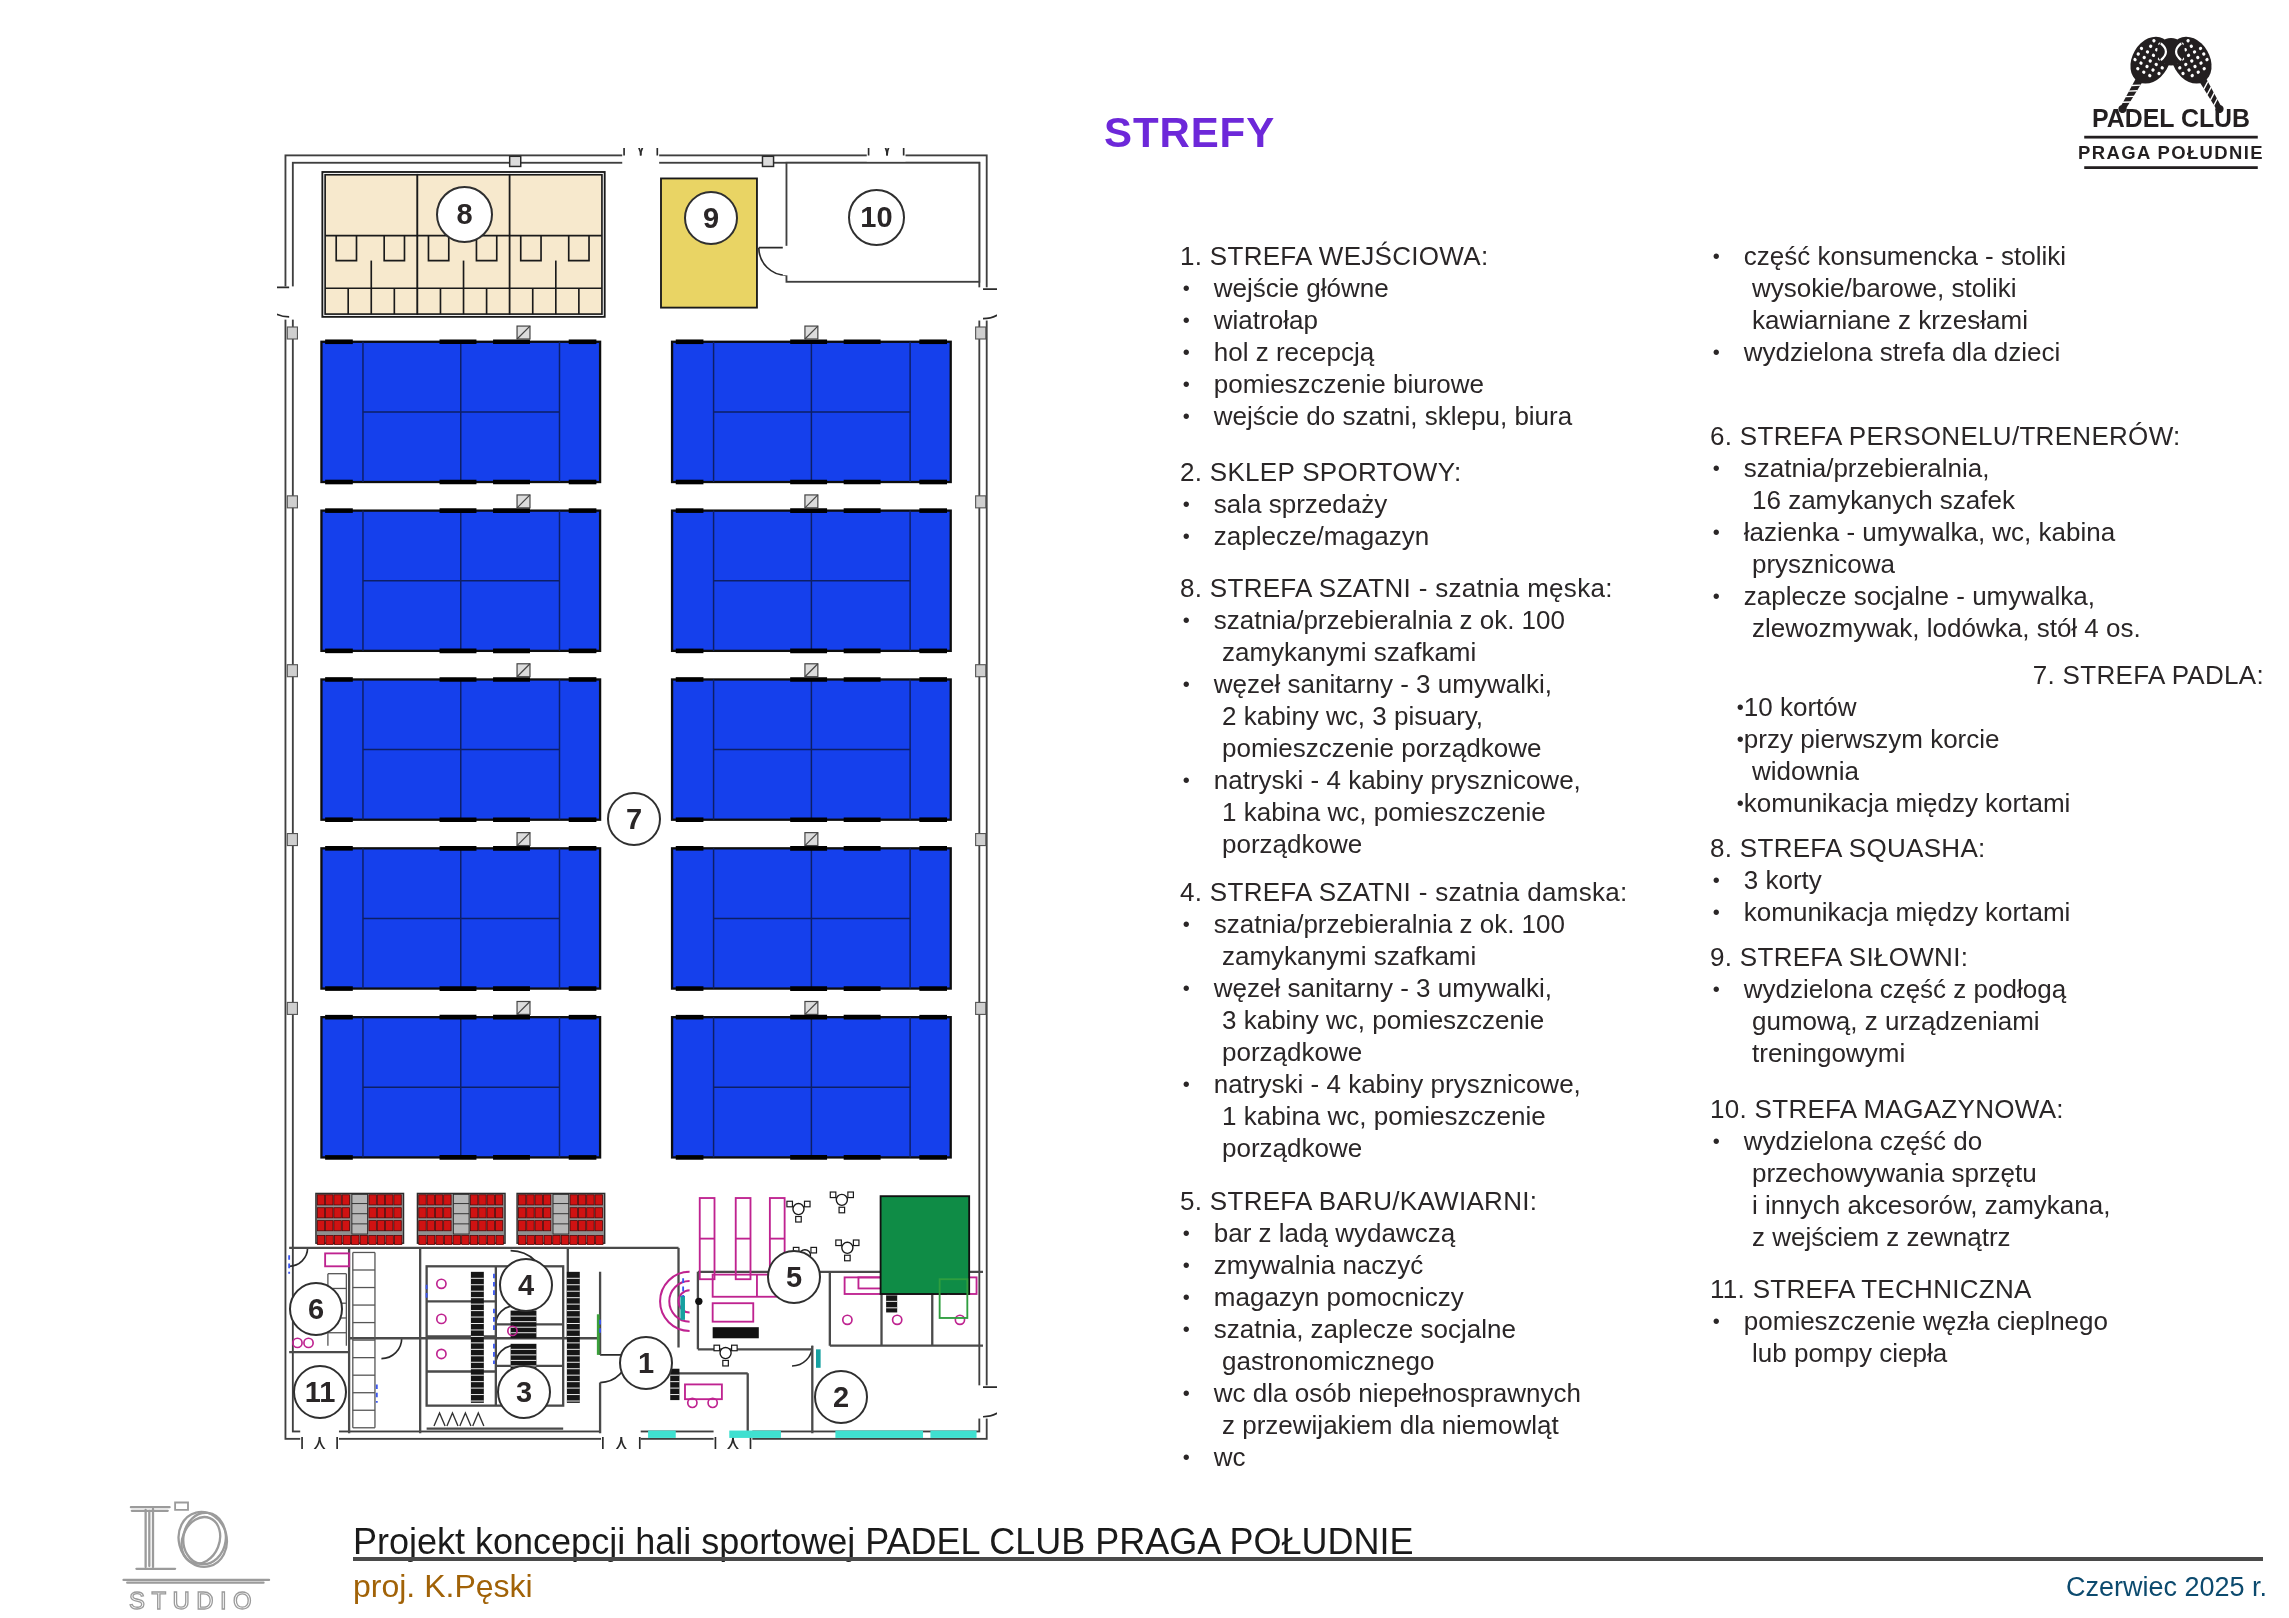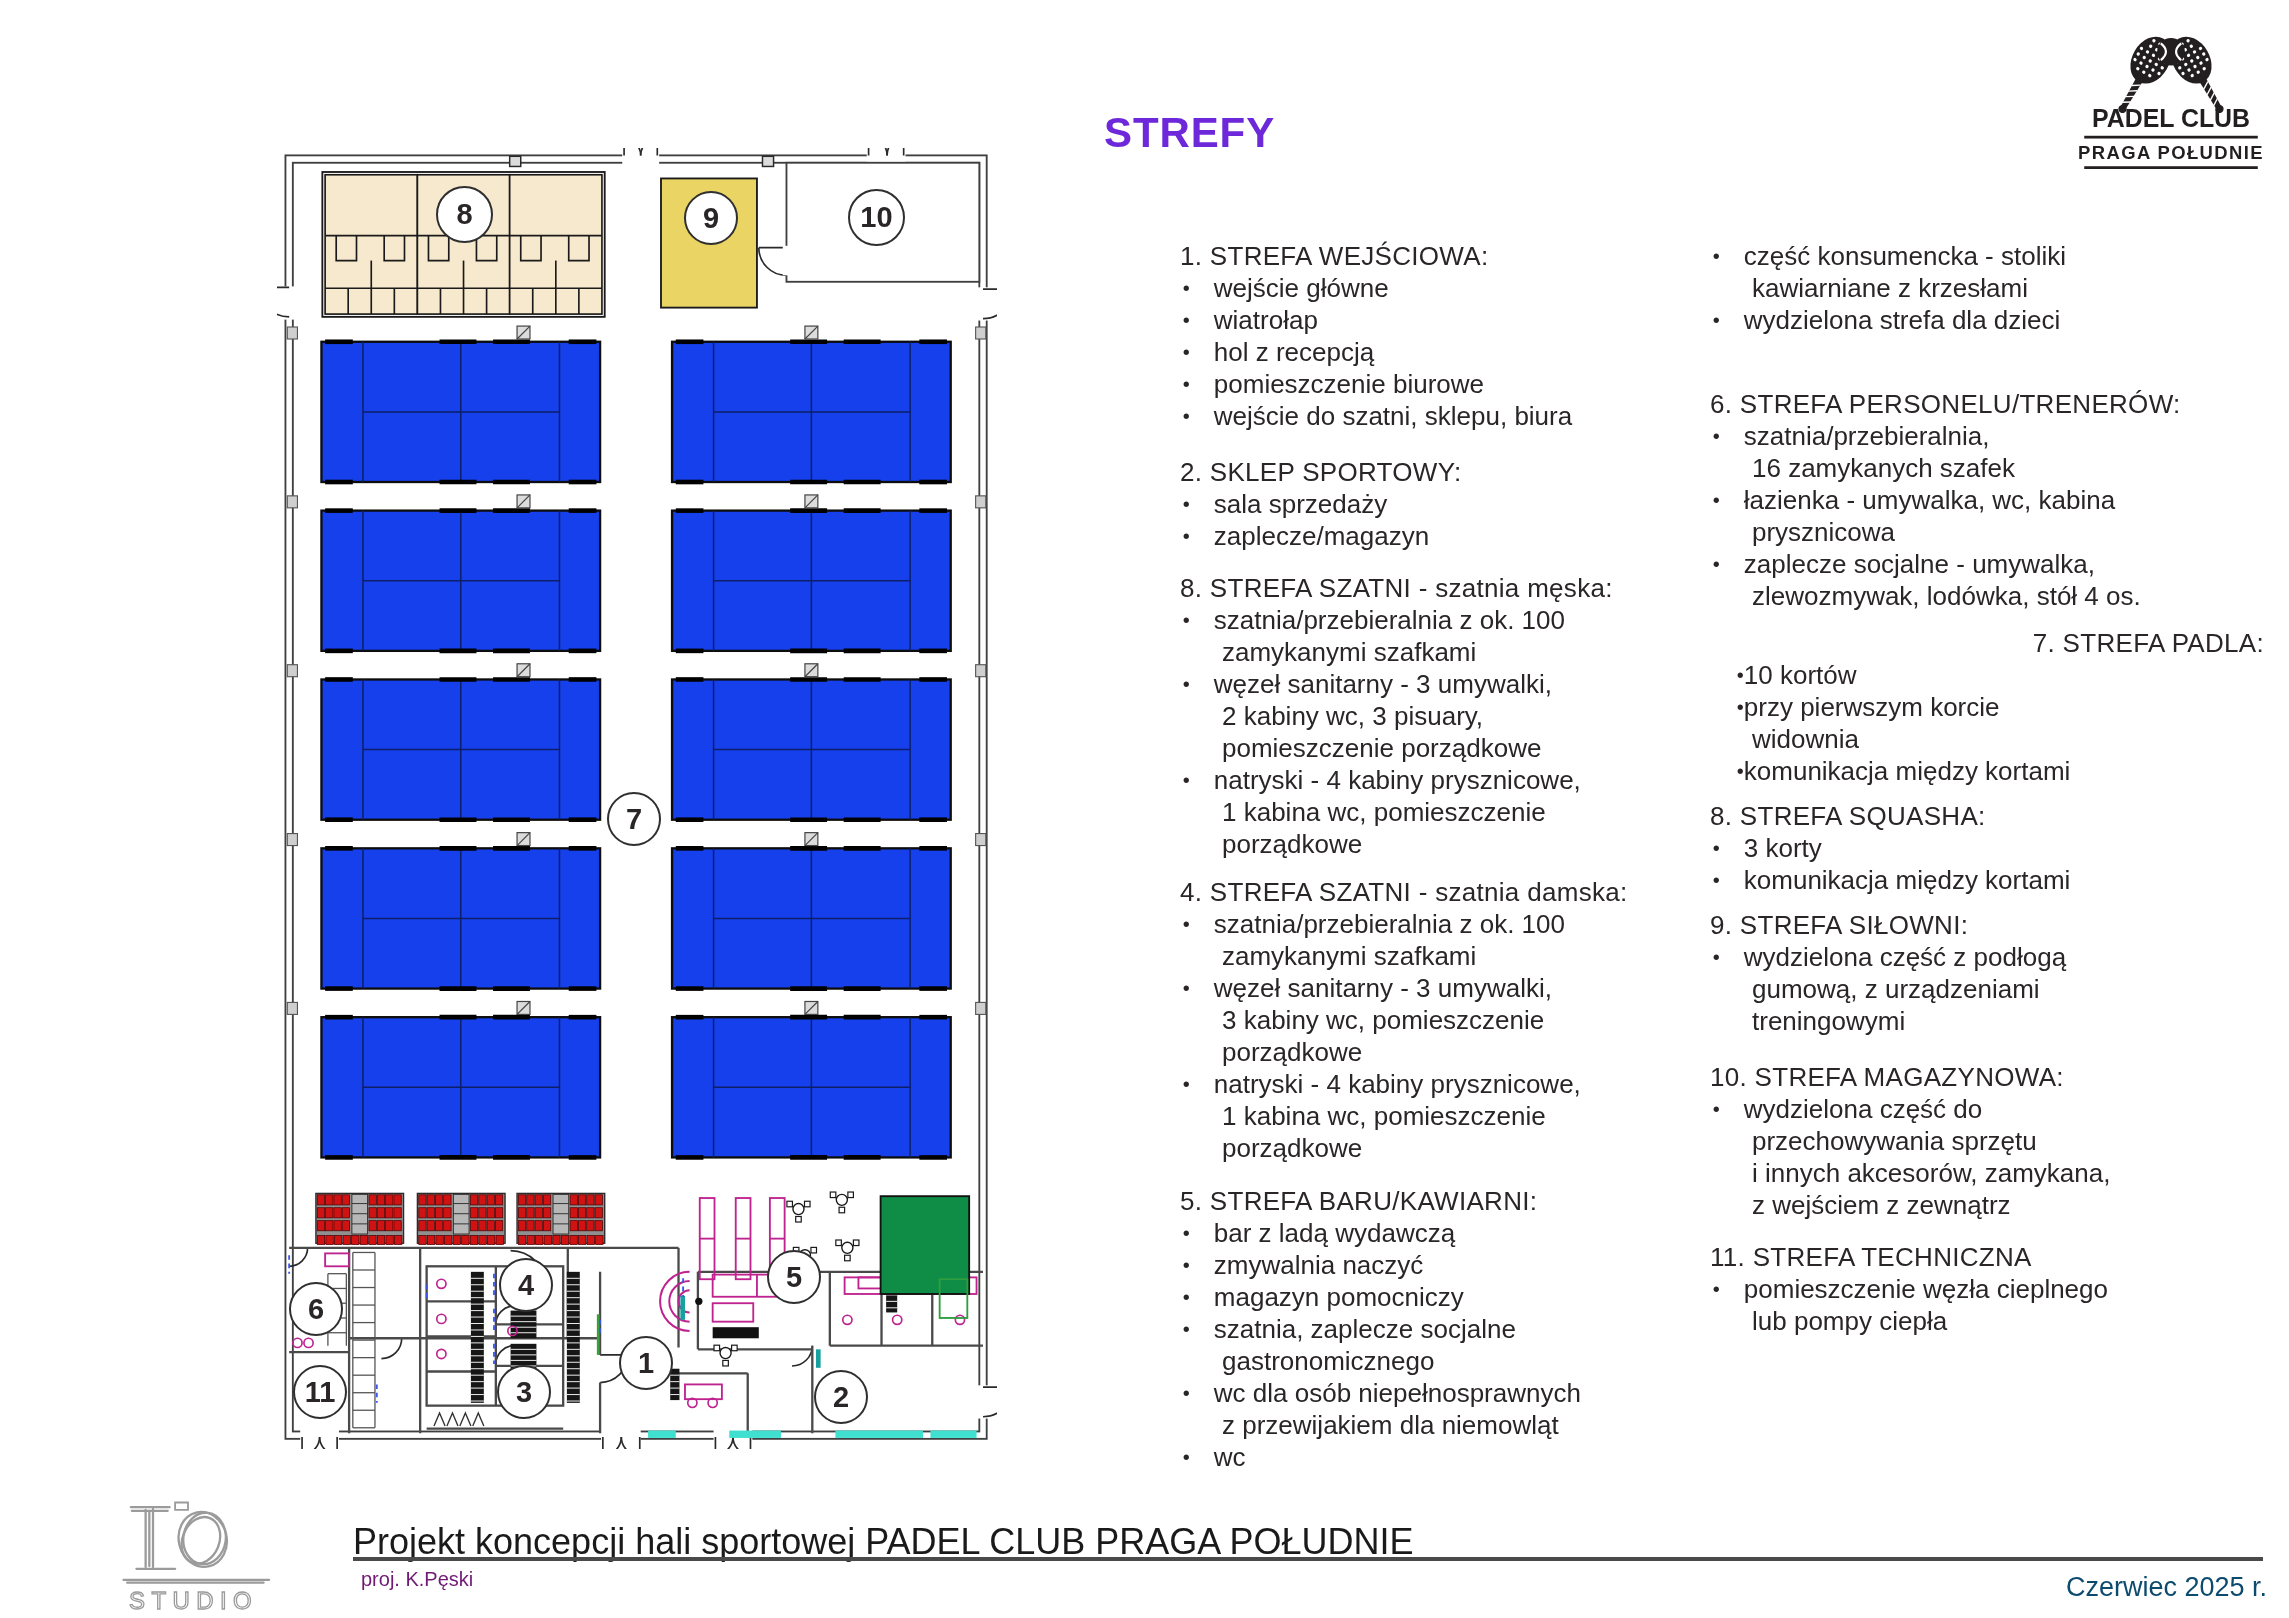--- a/index.html
+++ b/index.html
@@ -15,21 +15,21 @@
   #legend-col1{left:1180px;}
   #legend-col2{left:1710px;}
   .ln{display:flex;line-height:32px;font-size:26px;color:#2a2627;}
   .blt{width:31px;flex:0 0 31px;font-size:20px;padding-left:2.8px;}
   .cont{padding-left:42px;}
   .sec-h{line-height:32px;font-size:26px;letter-spacing:0.3px;color:#2a2627;}
   #logo{position:absolute;left:2075px;top:13px;width:192px;height:168px;}
   #studio-logo{position:absolute;left:118px;top:1493px;width:175px;height:125px;}
   #footer-project{position:absolute;left:353px;top:1521px;font-size:36px;color:#1a1a1a;}
   #footer-line{position:absolute;left:353px;top:1557px;width:1910px;height:3.7px;background:#4a4a4a;}
-  #footer-author{position:absolute;left:361px;top:1568px;font-size:20px;color:#701a75;}
+  #footer-author{position:absolute;left:353px;top:1568px;font-size:32px;color:#a16207;}
   #footer-date{position:absolute;right:23px;top:1572px;font-size:27px;color:#0c4a6e;}
 </style>
 </head>
 <body>
 
 <div id="page">
 
   <div id="page-title">STREFY</div>
 
   <div id="logo">
@@ -805,20 +805,23 @@
         </div>
       </div>
     </div>
   <div id="legend-col2" class="legend-col">
       <div class="sec" style="margin-top: 0px;">
         <div class="ln">
           <span class="blt">•</span>
           <span>część konsumencka - stoliki</span>
         </div>
         <div class="ln cont">
+          <span>wysokie/barowe, stoliki</span>
+        </div>
+        <div class="ln cont">
           <span>kawiarniane z krzesłami</span>
         </div>
         <div class="ln">
           <span class="blt">•</span>
           <span>wydzielona strefa dla dzieci</span>
         </div>
       </div>
       <div class="sec" style="margin-top: 52px;">
         <div class="sec-h">6. STREFA PERSONELU/TRENERÓW:</div>
         <div class="ln">

